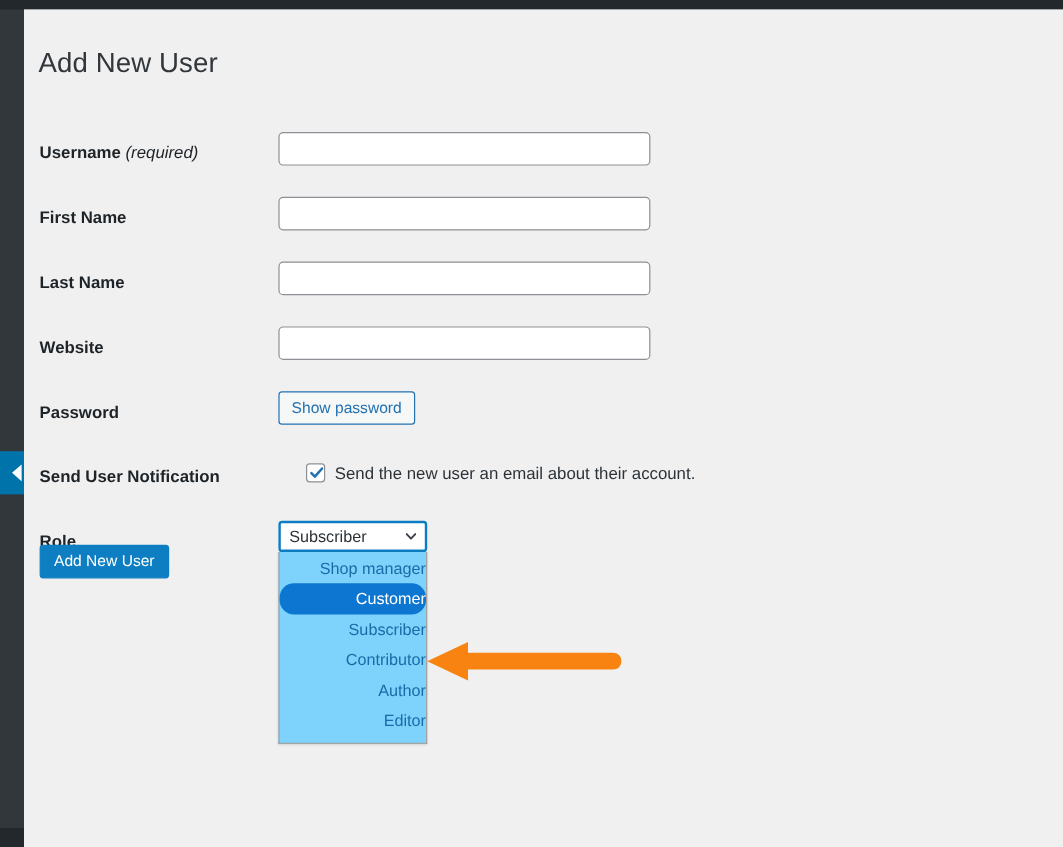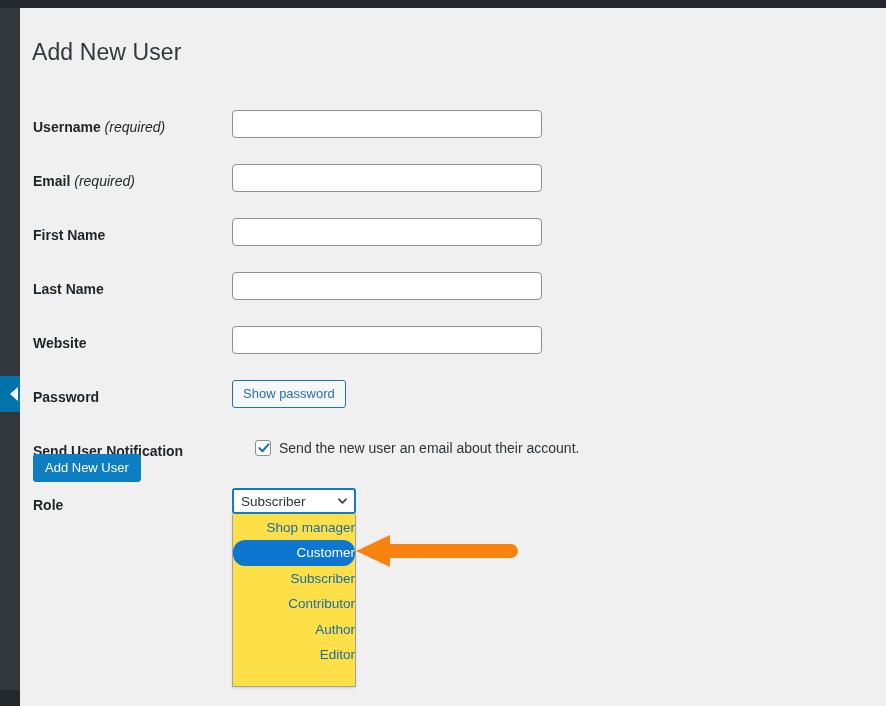--- a/index.html
+++ b/index.html
@@ -217,25 +217,25 @@
     height: 6px;
   }
   .select-box .chev-down svg { display: block; }
 
   .option-list {
     position: absolute;
     left: 0;
     top: 26px;
     width: 124px;
     box-sizing: border-box;
-    background: #fde047;
+    background: #7dd3fc;
     border: 1px solid #a3a3a3;
     border-top: none;
     box-shadow: 0 1px 2px rgba(0,0,0,0.12);
-    padding: 1px 0 19px 0;
+    padding: 1px 0 6px 0;
   }
   .option {
     height: 25.4px;
     line-height: 25.4px;
     padding-left: 8px;
     font-size: 13.5px;
     color: #1a6ca8;
     white-space: nowrap;
     cursor: pointer;
   }
@@ -301,29 +301,20 @@
       <div class="form-row">
         <div class="row-label">
           <span>Username</span>
           <span class="req">(required)</span>
         </div>
         <div class="row-field">
           <input class="text-input" type="text" value="" style="">
         </div>
       </div>
 
-      <div class="form-row">
-        <div class="row-label">
-          <span>Email</span>
-          <span class="req">(required)</span>
-        </div>
-        <div class="row-field">
-          <input class="text-input" type="text" value="" style="">
-        </div>
-      </div>
 
       <div class="form-row">
         <div class="row-label">
           <span>First Name</span>
         </div>
         <div class="row-field">
           <input class="text-input" type="text" value="" style="">
         </div>
       </div>
 

